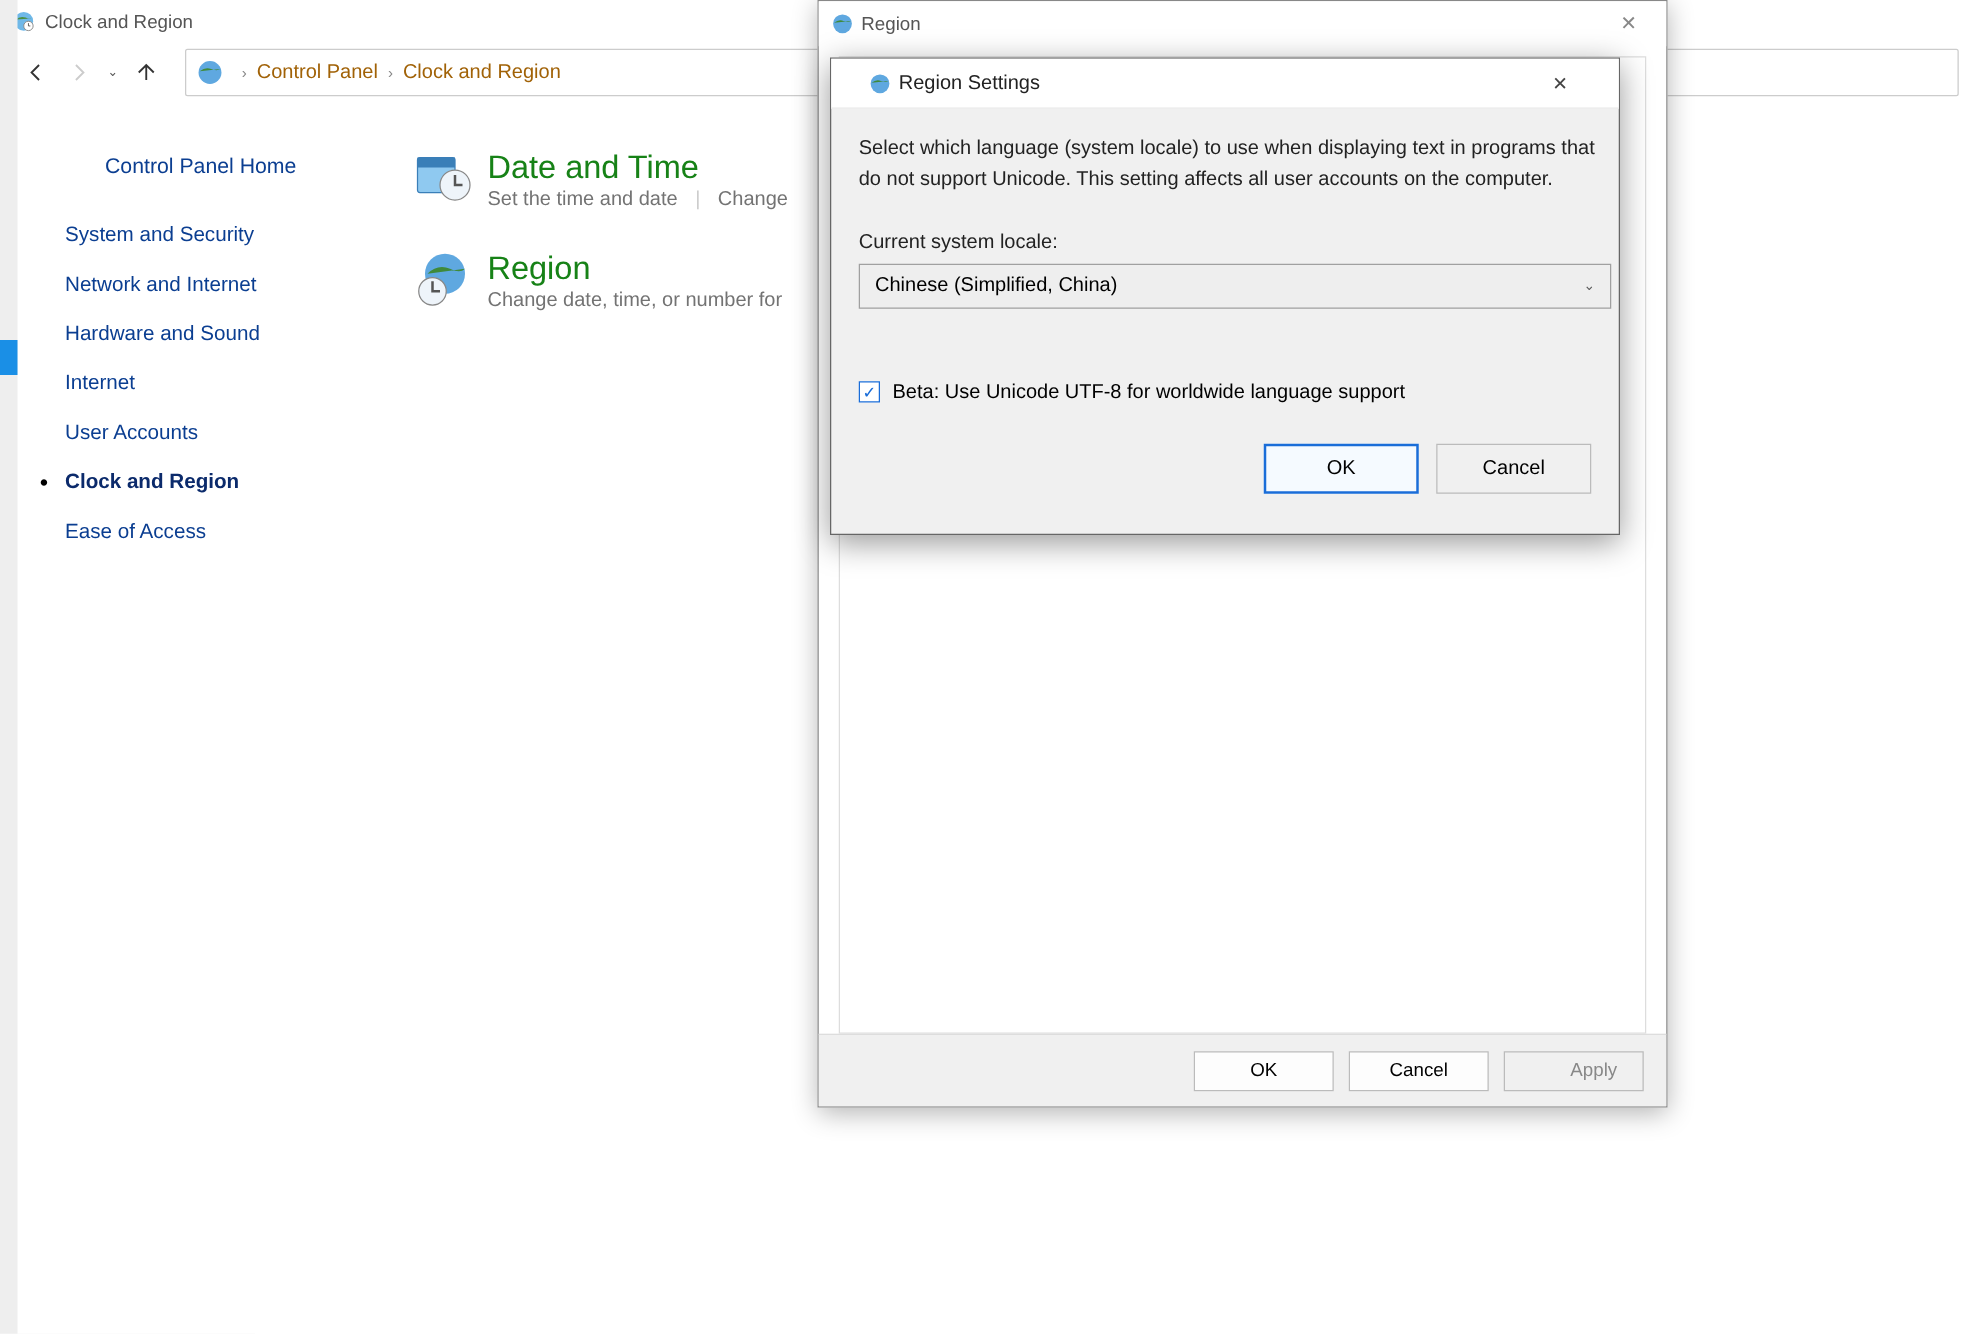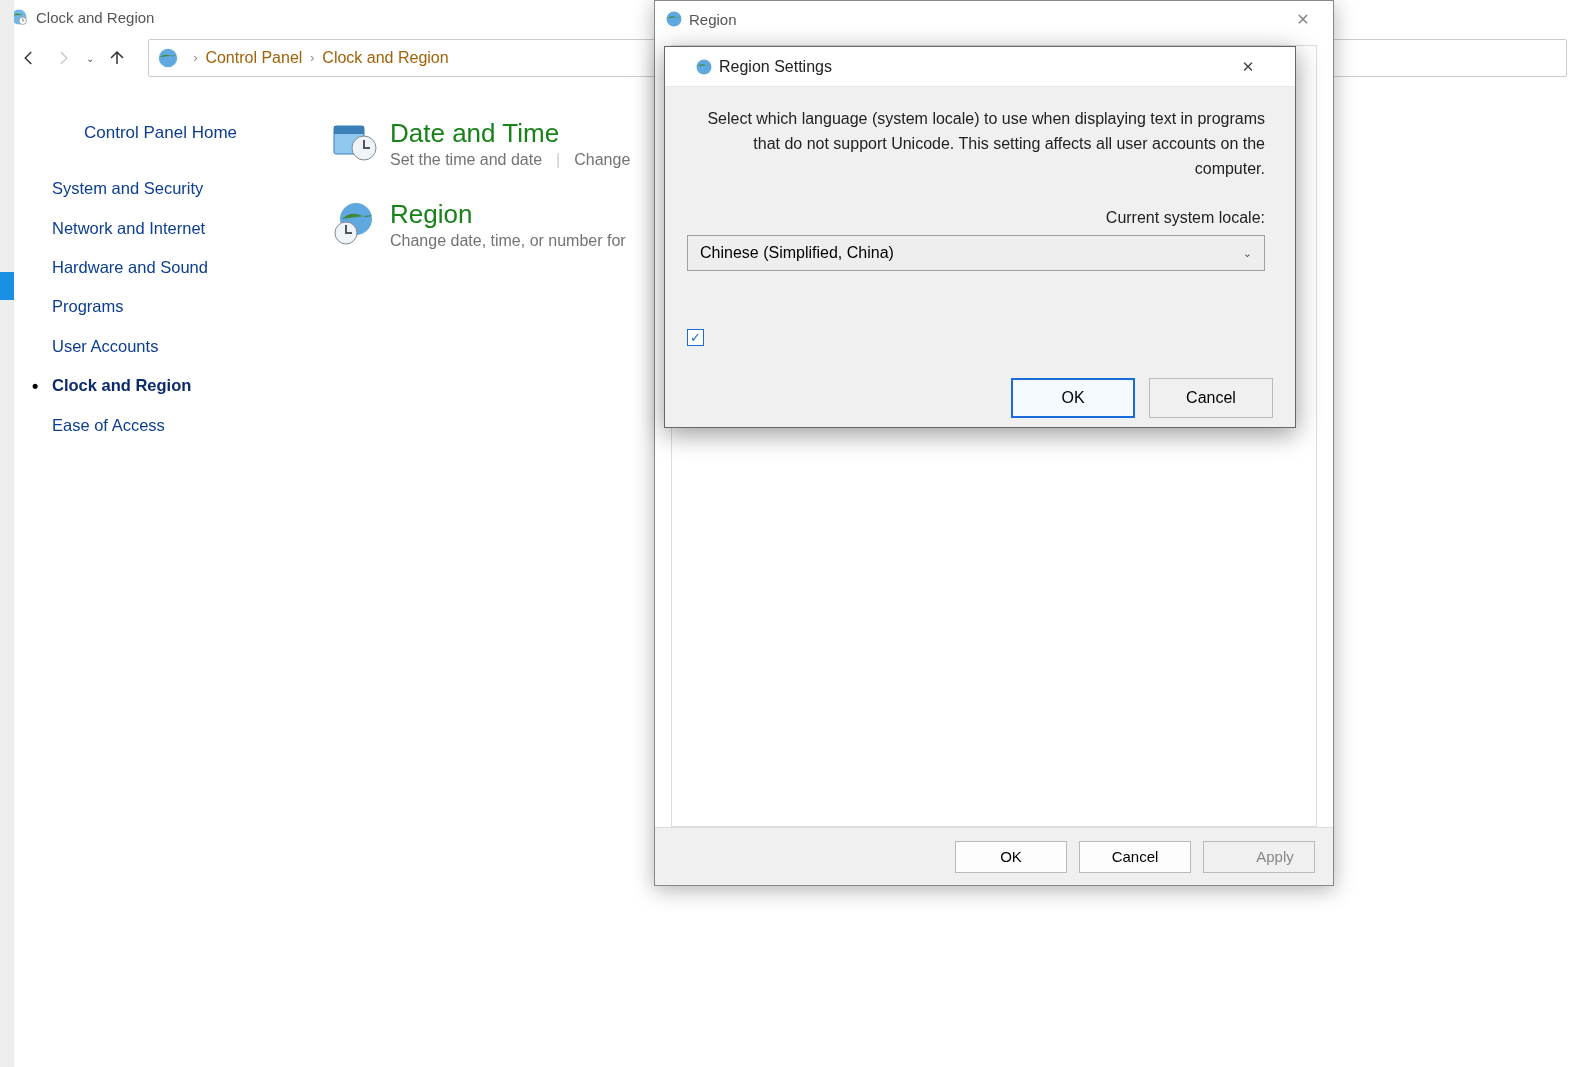--- a/index.html
+++ b/index.html
@@ -49,21 +49,21 @@
   .region-change-btn .shield { width:18px; height:18px;}
   .region-buttons { height:58px; display:flex; align-items:center; justify-content:flex-end; padding:0 18px; gap:12px; background:#f0f0f0; border-top:1px solid #ddd;}
   .region-buttons button { width:112px; height:32px; background:#fdfdfd; border:1px solid #bbb; font-size:15px; }
   .region-buttons button.apply { color:#888; background:#f0f0f0;padding-left:32px;}
 
   
   .settings-dlg { position:absolute; left:664px; top:46px; width:632px; height:382px; background:#f0f0f0; border:1px solid #666; box-shadow:0 6px 24px rgba(0,0,0,0.4); }
   .settings-title { height:40px; display:flex; align-items:center; padding:0 30px; background:#fff; border-bottom:1px solid #e8e8e8;}
   .settings-title .txt { font-size:16px; color:#222; margin-left:6px;}
   .settings-title .close { margin-left:auto; width:34px; text-align:center; color:#444; font-size:15px;}
-  .settings-body { padding:20px 30px 16px 22px;text-align:right;}
+  .settings-body { padding:20px 6px 16px 22px;}
   .settings-desc { font-size:16px; color:#222; line-height:1.55; margin-bottom:28px;}
   .settings-label { font-size:16px; color:#222; margin-bottom:8px; }
   .settings-select { display:flex; align-items:center; justify-content:space-between; height:36px; border:1px solid #a0a0a0; background:#eee; padding:0 12px; font-size:16px;}
   .settings-select .chev { color:#555; font-size:11px;}
   .settings-check { display:flex; align-items:center; gap:10px; margin-top:58px; font-size:16px;}
   .settings-check .box { width:17px; height:17px; border:1px solid #1a6dd8; display:flex; align-items:center; justify-content:center; color:#1a6dd8; font-size:13px; background:#fff;}
   .settings-buttons { display:flex; justify-content:flex-end; gap:14px; padding:16px 22px 6px 22px;}
   .settings-buttons button { width:124px; height:40px; font-size:16px; }
   .settings-buttons .ok { background:#f5faff; border:2px solid #1a6dd8; }
   .settings-buttons .cancel { background:#f0f0f0; border:1px solid #bbb;}
@@ -116,21 +116,21 @@
       <span class="crumb">Clock and Region</span>
     </div>
   </div>
 
   <div class="cp-body">
     <div class="cp-sidebar">
       <a href="#" class="home">Control Panel Home</a>
       <a href="#">System and Security</a>
       <a href="#">Network and Internet</a>
       <a href="#">Hardware and Sound</a>
-      <a href="#">Programs</a>
+      <a href="#">Internet</a>
       <a href="#">User Accounts</a>
       <a href="#" class="active">Clock and Region</a>
       <a href="#">Ease of Access</a>
     </div>
 
     <div class="cp-main">
       <div class="cat">
         <svg class="cat-icon" viewBox="0 0 48 48">
             <rect x="4" y="8" width="30" height="28" rx="2" fill="#8fc9f0" stroke="#3a7fb8"></rect>
             <rect x="4" y="8" width="30" height="8" fill="#3a7fb8"></rect>
@@ -205,19 +205,20 @@
   </div>
   <div class="settings-body">
     <div class="settings-desc">Select which language (system locale) to use when displaying text in programs that do not support Unicode. This setting affects all user accounts on the computer.</div>
     <div class="settings-label">Current system locale:</div>
     <div class="settings-select">
       <span>Chinese (Simplified, China)</span>
       <span class="chev">⌄</span>
     </div>
     <div class="settings-check">
       <div class="box">✓</div>
+      <span>Beta: Use Unicode UTF-8 for worldwide language support</span>
     </div>
   </div>
   <div class="settings-buttons">
     <button class="ok">OK</button>
     <button class="cancel">Cancel</button>
   </div>
 </div>
 
 </body></html>

